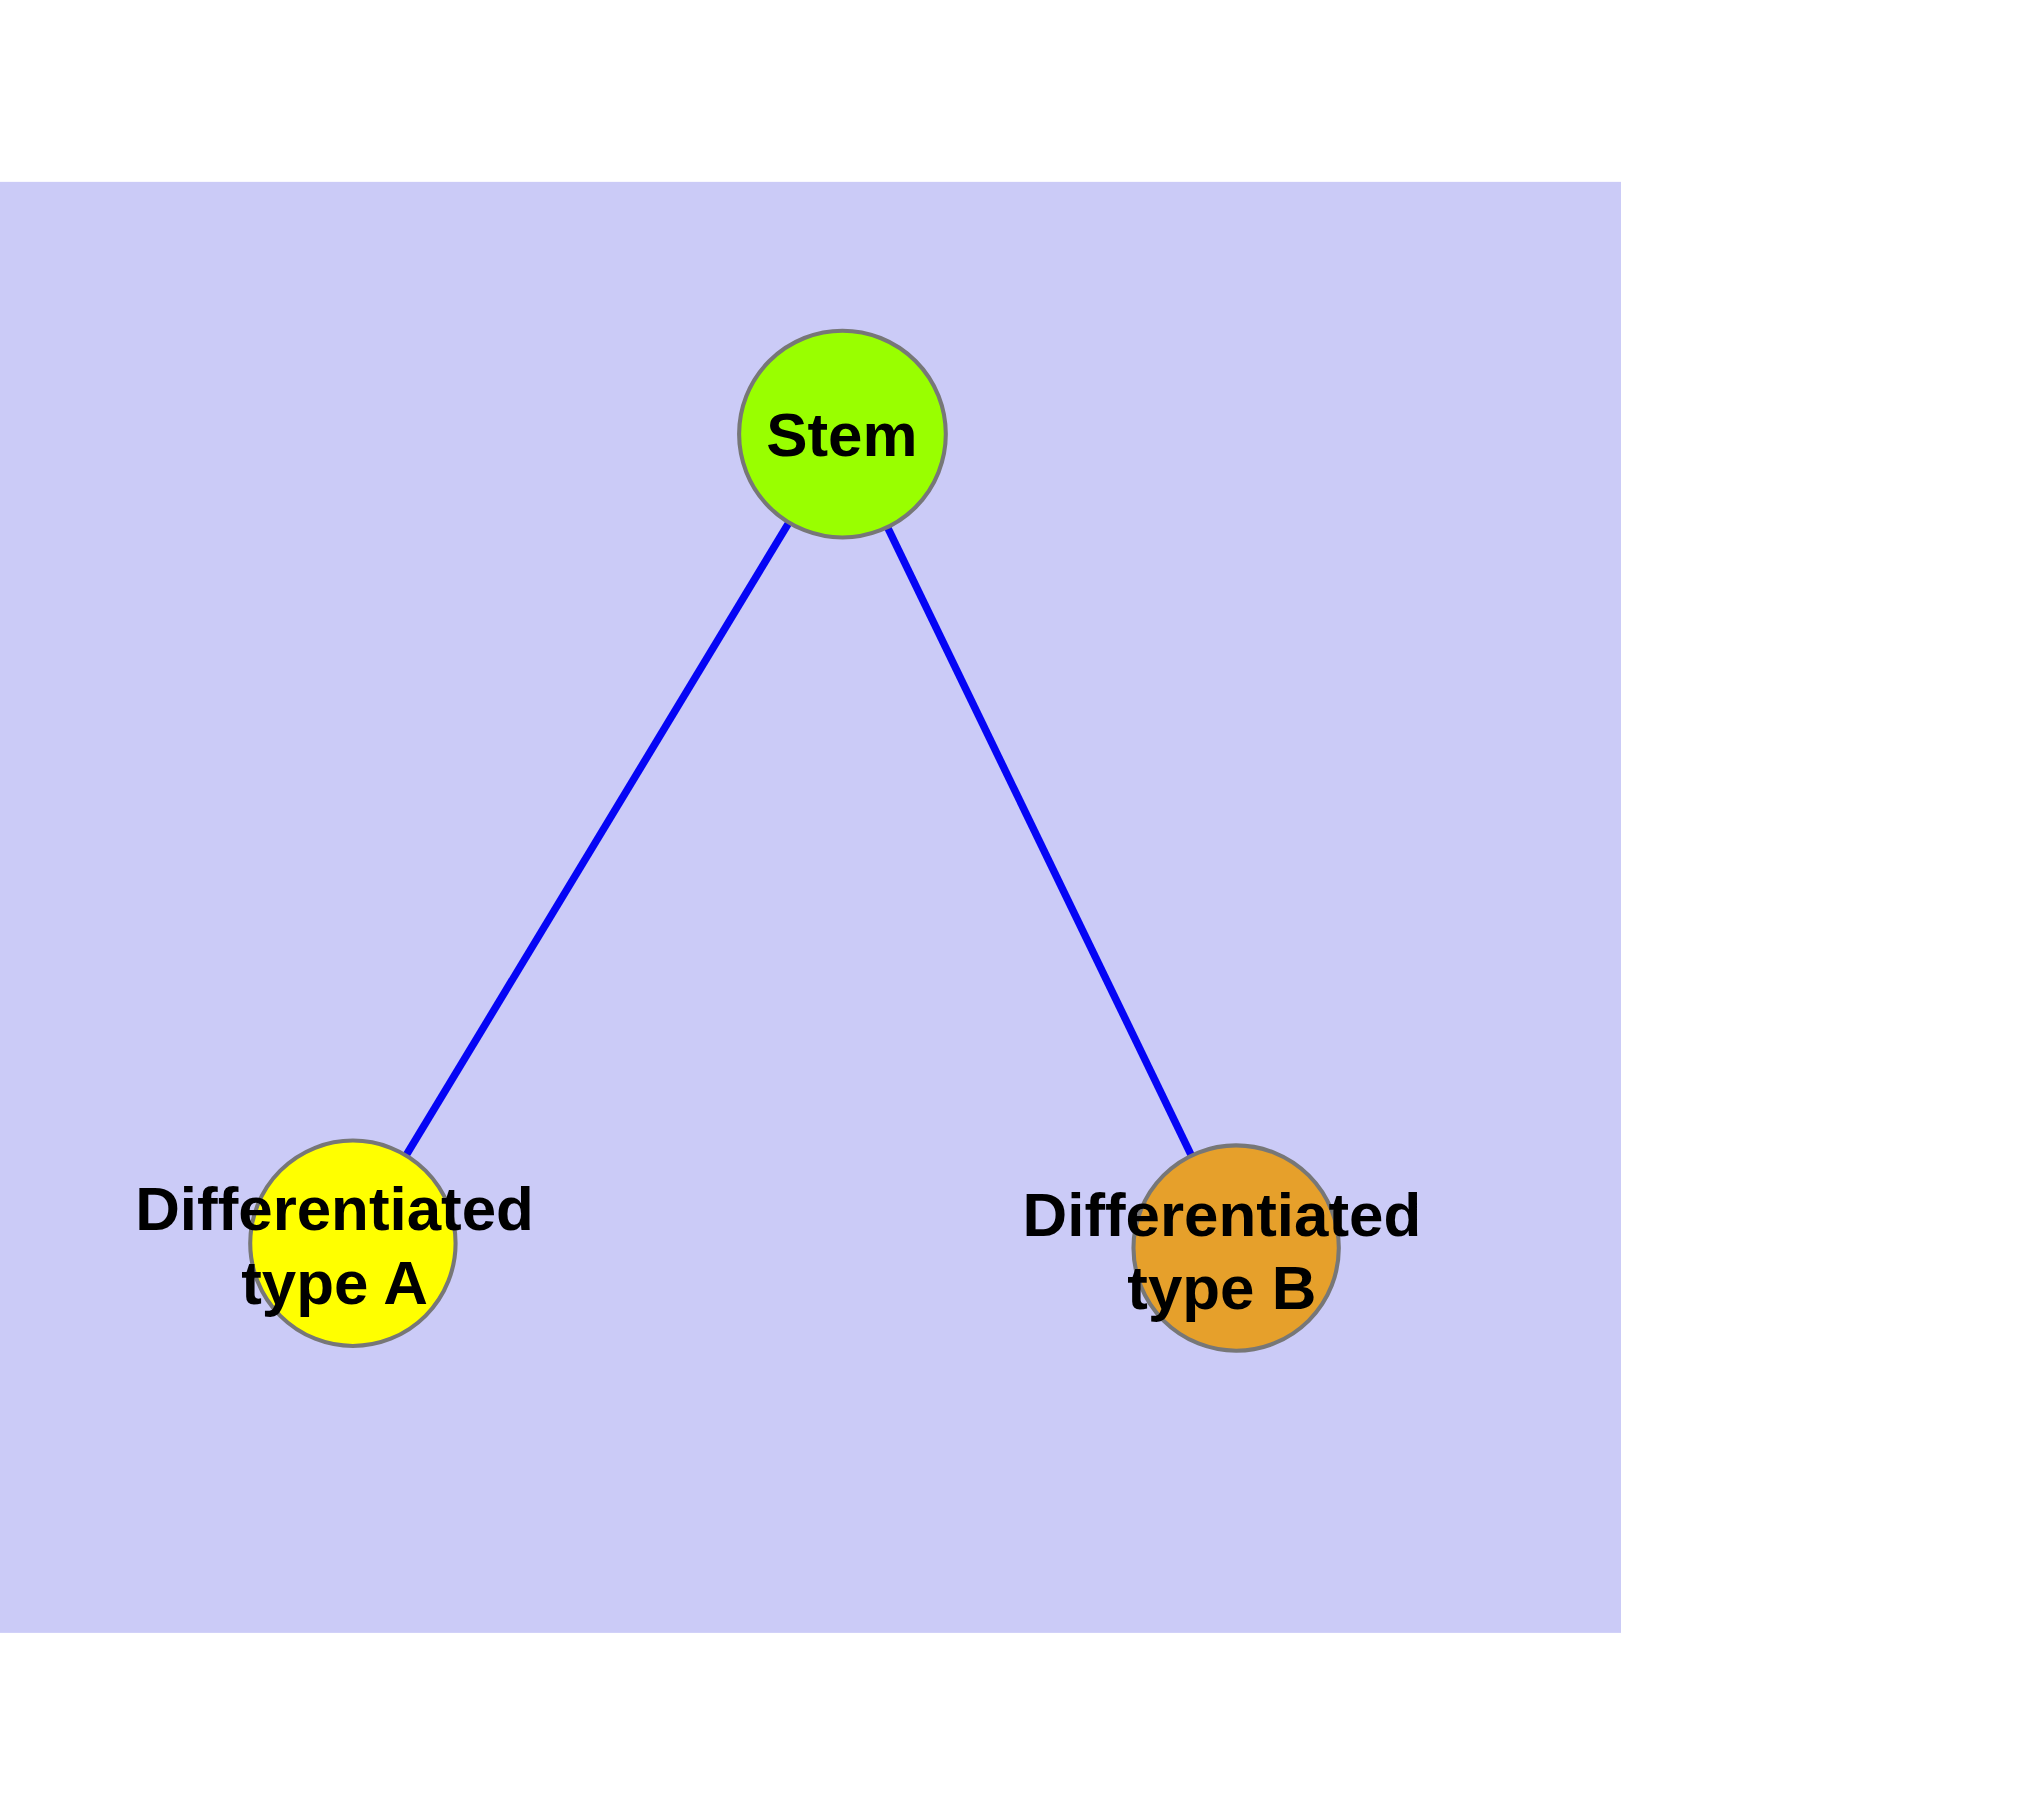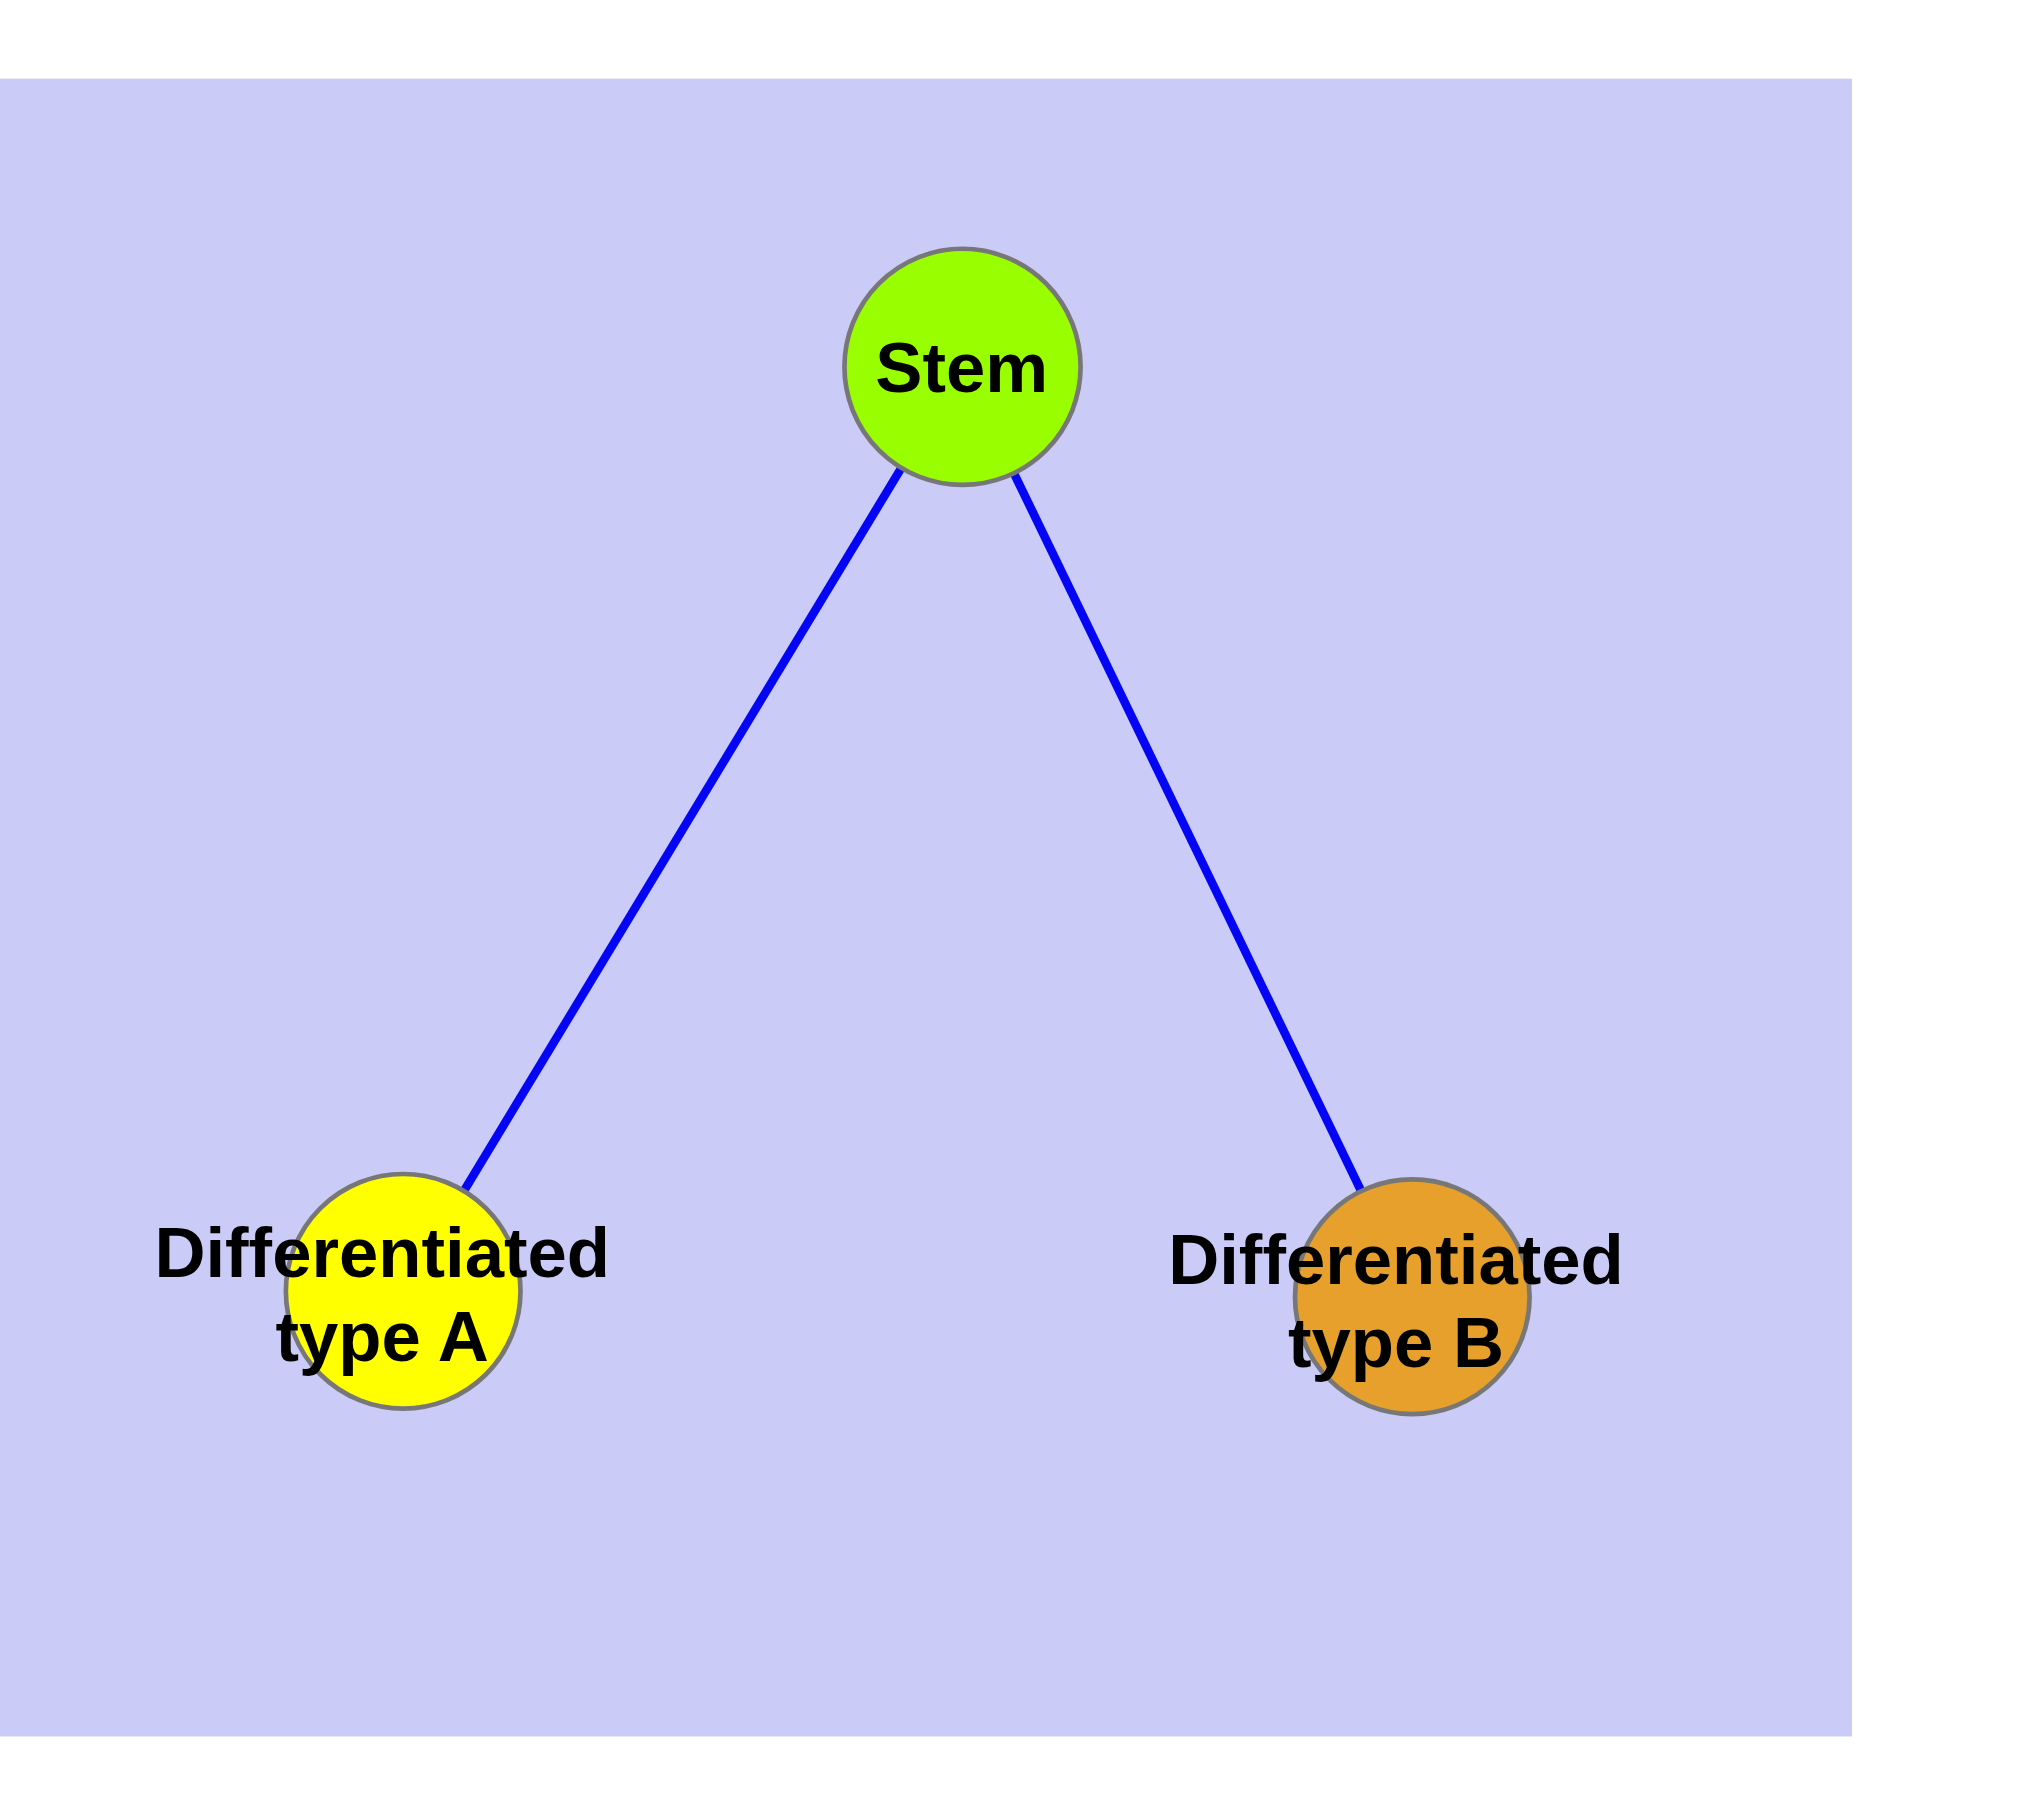--- a/index.html
+++ b/index.html
@@ -20,21 +20,21 @@
     display: block;
   }
   .node-label {
     font-family: "Liberation Sans", sans-serif;
     font-weight: bold;
   }
 </style>
 </head>
 <body>
 
-<div class="stage" style="width: 1852px; height: 1812px; background: rgb(255, 255, 255);">
+<div class="stage" style="width: 1621px; height: 1812px; background: rgb(255, 255, 255);">
   <svg class="graph-svg" id="graph-svg" xmlns="http://www.w3.org/2000/svg" viewBox="0 0 2384 2138">
       <rect x="0" y="4" width="2384" height="2134" fill="#CBCBF7"></rect>
       <line x1="1239" y1="375" x2="519" y2="1565" stroke="#0505F5" stroke-width="11"></line>
       <line x1="1239" y1="375" x2="1818" y2="1572" stroke="#0505F5" stroke-width="11"></line>
       <circle cx="1239" cy="375" r="152" fill="#99FF00" stroke="#777777" stroke-width="6"></circle>
       <circle cx="519" cy="1565" r="151" fill="#FFFF00" stroke="#777777" stroke-width="6"></circle>
       <circle cx="1818" cy="1572" r="151" fill="#E6A02B" stroke="#777777" stroke-width="6"></circle>
       <text text-anchor="middle" class="node-label" font-size="91" fill="#000000"><tspan x="1238" y="407">Stem</tspan></text>
       <text text-anchor="middle" class="node-label" font-size="91" fill="#000000"><tspan x="492" y="1546">Differentiated</tspan><tspan x="492" y="1655">type A</tspan></text>
       <text text-anchor="middle" class="node-label" font-size="91" fill="#000000"><tspan x="1797" y="1555">Differentiated</tspan><tspan x="1797" y="1662">type B</tspan></text>

